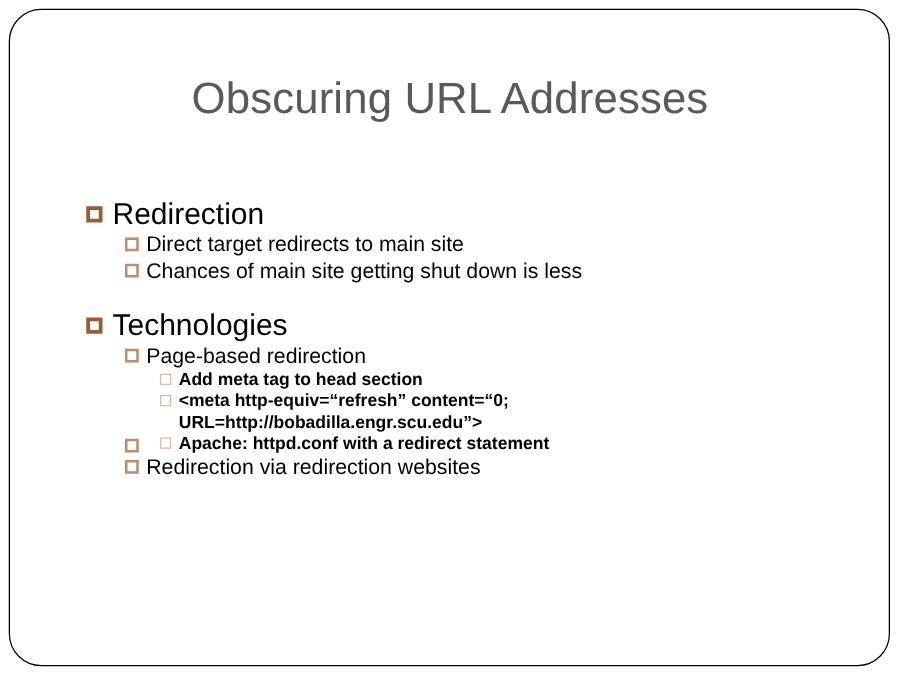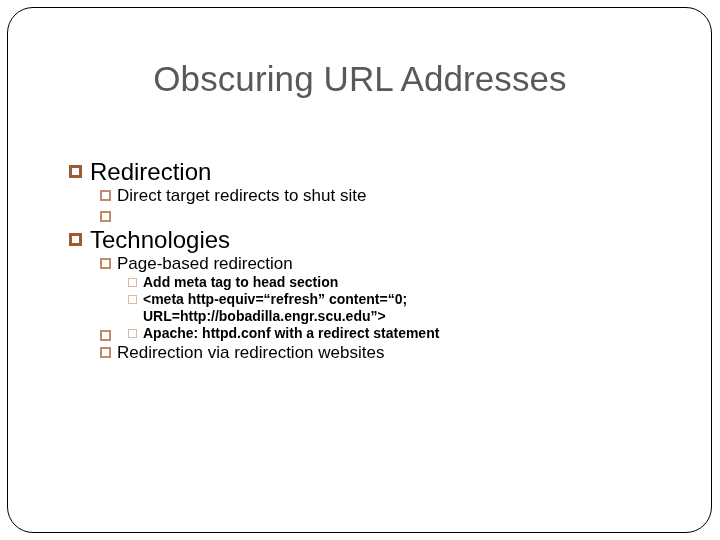--- a/index.html
+++ b/index.html
@@ -162,26 +162,27 @@
       <li class="l1">
         <div class="row">
           <span class="bullet" style="border-color: rgb(158, 91, 51);"></span>
           <span>Redirection</span>
         </div>
 
         <ul class="sub1">
           <li class="l2">
             <div class="row">
               <span class="bullet" style="border-color: rgb(192, 139, 107);"></span>
-              <span>Direct target redirects to shut site</span>
-            </div>
-          </li>
-          <li class="l2">
-            <div class="row">
-              <span class="bullet" style="border-color: rgb(192, 139, 107);"></span>
+              <span>Direct target redirects to main site</span>
+            </div>
+          </li>
+          <li class="l2">
+            <div class="row">
+              <span class="bullet" style="border-color: rgb(192, 139, 107);"></span>
+              <span>Chances of main site getting shut down is less</span>
             </div>
           </li>
         </ul>
       </li>
 
       <li class="l1 gap-tech">
         <div class="row">
           <span class="bullet" style="border-color: rgb(158, 91, 51);"></span>
           <span>Technologies</span>
         </div>

